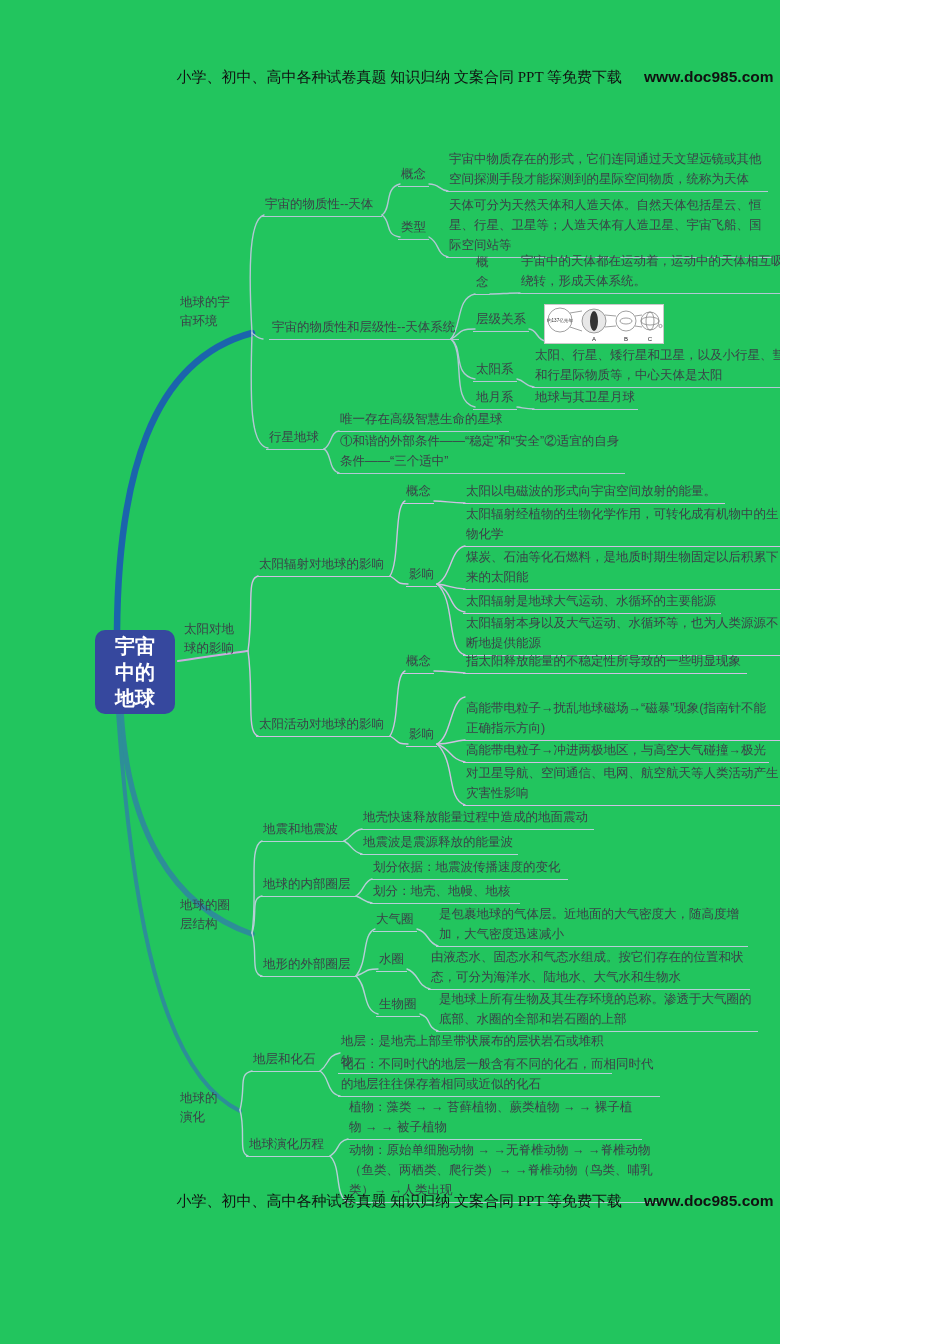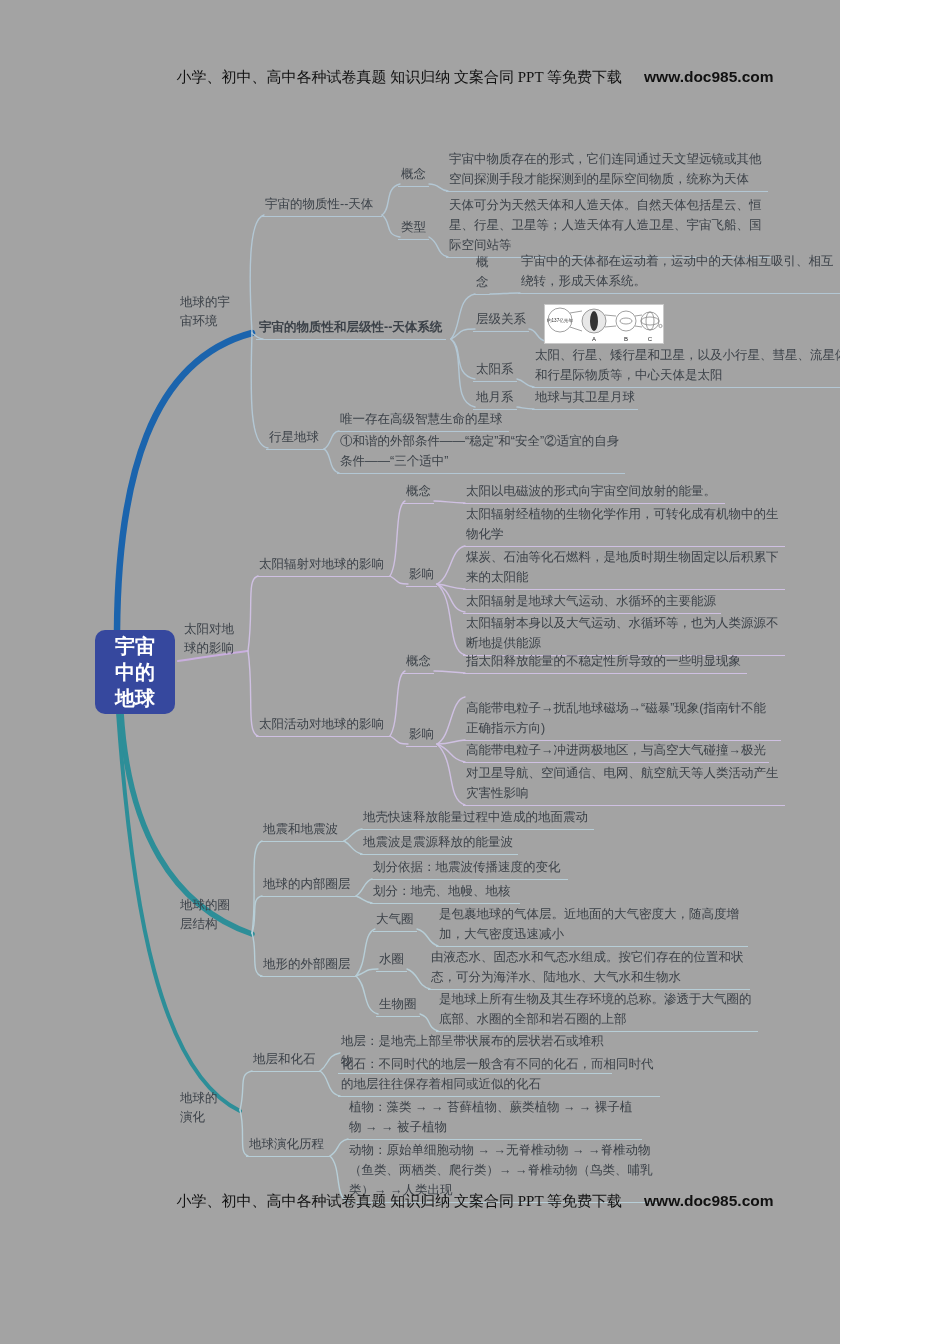--- a/index.html
+++ b/index.html
@@ -1,16 +1,16 @@
 <!DOCTYPE html>
 <html><head>
 <meta charset="utf-8">
 <style>
   html,body{margin:0;padding:0;background:#ffffff;}
-  .page{position:relative;width:840px;height:1344px;background:#a3a3a3;overflow:hidden;
+  .page{position:relative;width:780px;height:1344px;background:#22c55e;overflow:hidden;
         font-family:"Liberation Sans",sans-serif;color:#3b4148;}
   .pagehead{position:absolute;left:0;width:950px;text-align:center;
         font-family:"Liberation Serif",serif;font-size:15px;color:#111;}
   .pagehead .site{font-family:"Liberation Sans",sans-serif;font-weight:bold;margin-left:22px;font-size:15.5px;}
   svg.wires{position:absolute;left:0;top:0;pointer-events:none;}
   .root{position:absolute;left:95px;top:630px;width:80px;height:84px;background:#36489e;
         border-radius:10px;color:#fff;display:flex;align-items:center;justify-content:center;
         font-size:20px;line-height:26px;font-weight:600;}
   .root span{display:block;width:44px;text-align:center;}
   .b{position:absolute;font-size:12.5px;line-height:19px;color:#3b4148;}
@@ -109,21 +109,21 @@
   <div class="b" style="left:184px;top:620px;width:58px;">太阳对地球的影响</div>
   <div class="b" style="left:180px;top:896px;width:58px;">地球的圈层结构</div>
   <div class="b" style="left:180px;top:1089px;width:44px;">地球的演化</div>
 
   <div class="t s1" style="left:262px;top:194px;width:120px;">宇宙的物质性--天体</div>
   <div class="l s1" style="left:398px;top:164px;width:31px;">概念</div>
   <div class="c s1" style="left:446px;top:149px;width:322px;">宇宙中物质存在的形式，它们连同通过天文望远镜或其他空间探测手段才能探测到的星际空间物质，统称为天体</div>
   <div class="l s1" style="left:398px;top:217px;width:31px;">类型</div>
   <div class="c s1" style="left:446px;top:195px;width:326px;">天体可分为天然天体和人造天体。自然天体包括星云、恒星、行星、卫星等；人造天体有人造卫星、宇宙飞船、国际空间站等</div>
 
-  <div class="t s1" style="left:256px;top:317px;width:190px;font-weight:bold;">宇宙的物质性和层级性--天体系统</div>
+  <div class="t s1" style="left:269px;top:317px;width:190px;">宇宙的物质性和层级性--天体系统</div>
   <div class="l s1" style="left:473px;top:252px;width:17px;">概念</div>
   <div class="c s1" style="left:518px;top:251px;width:322px;">宇宙中的天体都在运动着，运动中的天体相互吸引、相互绕转，形成天体系统。</div>
   <div class="l s1" style="left:473px;top:309px;width:56px;">层级关系</div>
   <div class="img" style="left:544px;top:304px;width:118px;height:38px;">
     <svg width="118" height="38" viewBox="0 0 118 38">
       <g fill="none" stroke="#777" stroke-width="0.7">
         <circle cx="15" cy="15" r="12"></circle>
         <line x1="25" y1="8" x2="37" y2="6"></line>
           <line x1="25" y1="22" x2="37" y2="26"></line>
         <circle cx="49" cy="16" r="12" fill="#e8e8e8"></circle>

